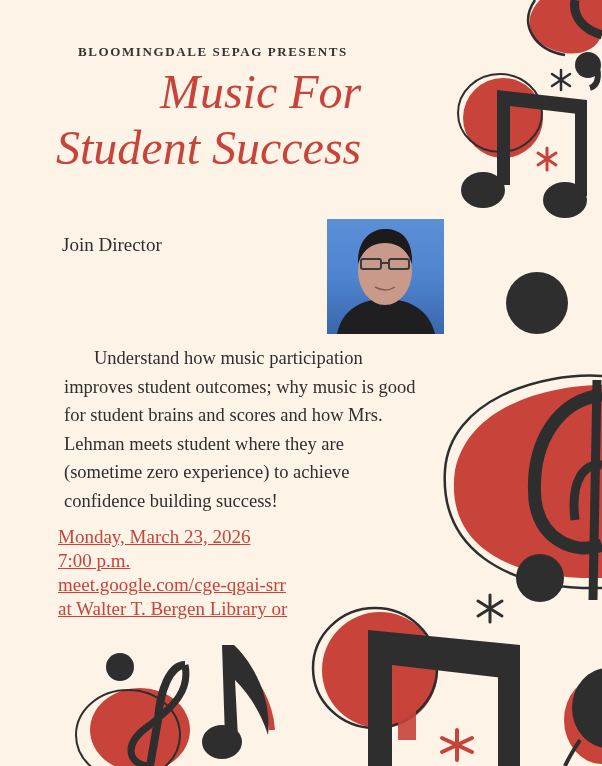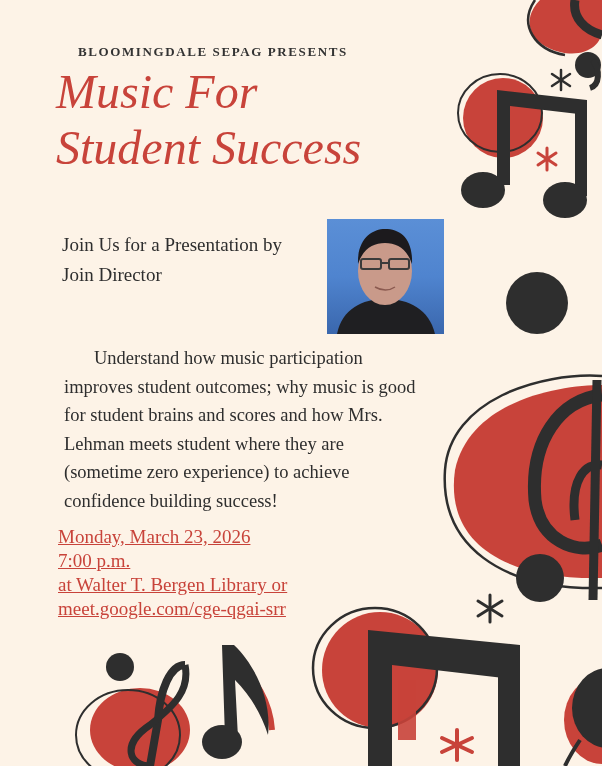--- a/index.html
+++ b/index.html
@@ -13,21 +13,21 @@
     .deco { position: absolute; inset: 0; pointer-events: none; }
     .presents {
       position: absolute; left: 78px; top: 44px;
       font-size: 13px; letter-spacing: 1.6px; color: #333333;
       font-weight: 600;
     }
     .title {
       position: absolute; left: 56px; top: 64px;
       font-size: 48px; line-height: 56px; color: #c8433a;
       font-style: italic;
-      margin: 0; font-weight: normal;
+      margin: 0; font-weight: normal; text-align: right;
     }
     .intro {
       position: absolute; left: 58px; top: 230px;
       font-size: 19px; line-height: 30px; color: #2e2e2e;
     }
     .intro div { white-space: nowrap; }
     .photo {
       position: absolute; left: 327px; top: 219px; width: 117px; height: 115px;
       background: linear-gradient(180deg,#5b8fd6 0%,#4f84cf 50%,#3a67ad 100%);
       overflow: hidden;
@@ -128,38 +128,37 @@
   </svg>
 
   <div class="presents">BLOOMINGDALE SEPAG PRESENTS</div>
 
   <h1 class="title">
     <div>Music For</div>
     <div>Student Success</div>
   </h1>
 
   <div class="intro">
-    <div style="padding-left:4px">Join Us for a Presentation by</div>
     <div style="padding-left:4px">Join Director</div>
   </div>
 
   <div class="photo" aria-label="Portrait of Mrs. Christine Lehman">
     <svg width="117" height="115" viewBox="0 0 117 115">
       <path d="M10 115 C15 90 35 80 58 80 C82 80 102 90 108 115 Z" fill="#1f1f22"></path>
       <ellipse cx="58" cy="52" rx="27" ry="34" fill="#c99a8a"></ellipse>
       <path d="M31 45 C30 20 45 10 58 10 C74 10 86 20 85 45 C80 30 70 24 58 24 C46 24 36 30 31 45 Z" fill="#1c1a1d"></path>
       <rect x="34" y="40" width="20" height="10" rx="2" fill="none" stroke="#3a3a3a" stroke-width="2"></rect>
       <rect x="62" y="40" width="20" height="10" rx="2" fill="none" stroke="#3a3a3a" stroke-width="2"></rect>
       <line x1="54" y1="44" x2="62" y2="44" stroke="#3a3a3a" stroke-width="2"></line>
       <path d="M48 68 C55 72 62 72 68 68" fill="none" stroke="#8b5a50" stroke-width="1.5"></path>
     </svg>
   </div>
 
   <p class="desc">Understand how music participation improves student outcomes; why music is good for student brains and scores and how Mrs. Lehman meets student where they are (sometime zero experience) to achieve confidence building success!</p>
 
   <div class="event">
     <div>Monday, March 23, 2026</div>
     <div>7:00 p.m.</div>
+    <div>meet.google.com/cge-qgai-srr</div>
     <div>at Walter T. Bergen Library  or</div>
-    <div>meet.google.com/cge-qgai-srr</div>
   </div>
 
 </div>
 
 </body></html>

